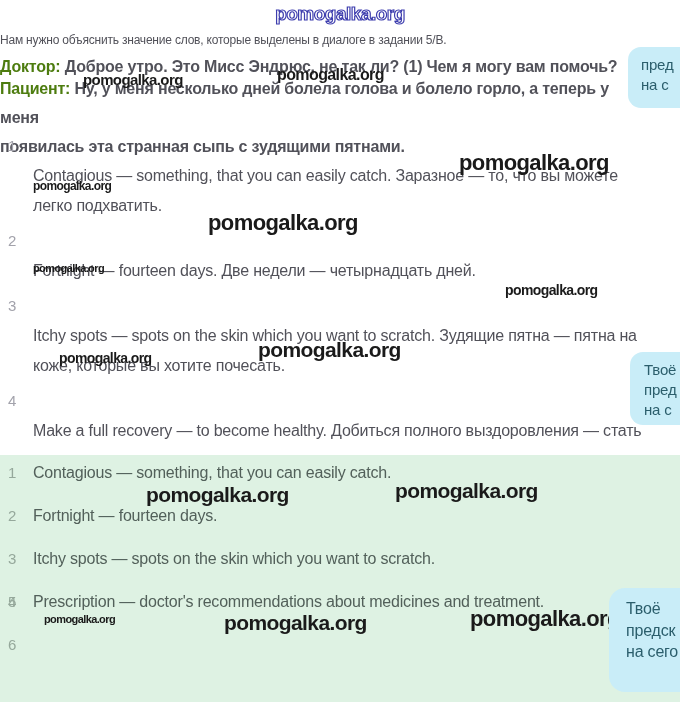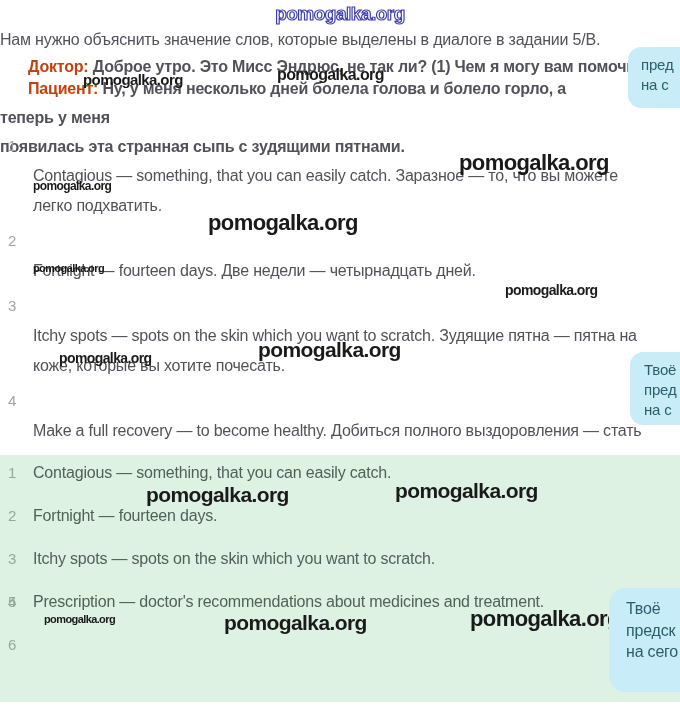--- a/index.html
+++ b/index.html
@@ -28,24 +28,24 @@
   
   .wm {
     position: absolute;
     color: #1a1a1a;
     font-weight: 600;
     letter-spacing: -0.6px;
     white-space: nowrap;
     z-index: 5;
   }
 
-  .intro { left: 0; top: 28px; width: 640px; font-size: 16px; line-height: 24px; }
+  .intro { left: 0; top: 28px; width: 640px; font-size: 12px; line-height: 24px; }
   .dialog-line { left: 0; top: 55px; width: 660px; font-size: 16px; line-height: 24px; }
   .dialog-line.patient { top: 74px; width: 612px; line-height: 29px; }
-  .speaker { font-weight: bold; color: #c2410c; padding-left: 28px; }
+  .speaker { font-weight: bold; color: #4d7c0f; }
   .speech { white-space: pre-line; font-weight: bold; }
 
   .deflist { left: 0; top: 131px; width: 680px; }
   .defitem { position: relative; padding-left: 33px; margin-bottom: 5px;
              font-size: 16px; line-height: 30px; white-space: pre-line; }
   .defitem .num { position: absolute; left: 8px; top: 0; white-space: normal;
                   color: #a2a2ab; font-size: 15px; }
 
   .green-panel { left: 0; top: 455px; width: 680px; height: 247px; background: #def2e3; }
 

